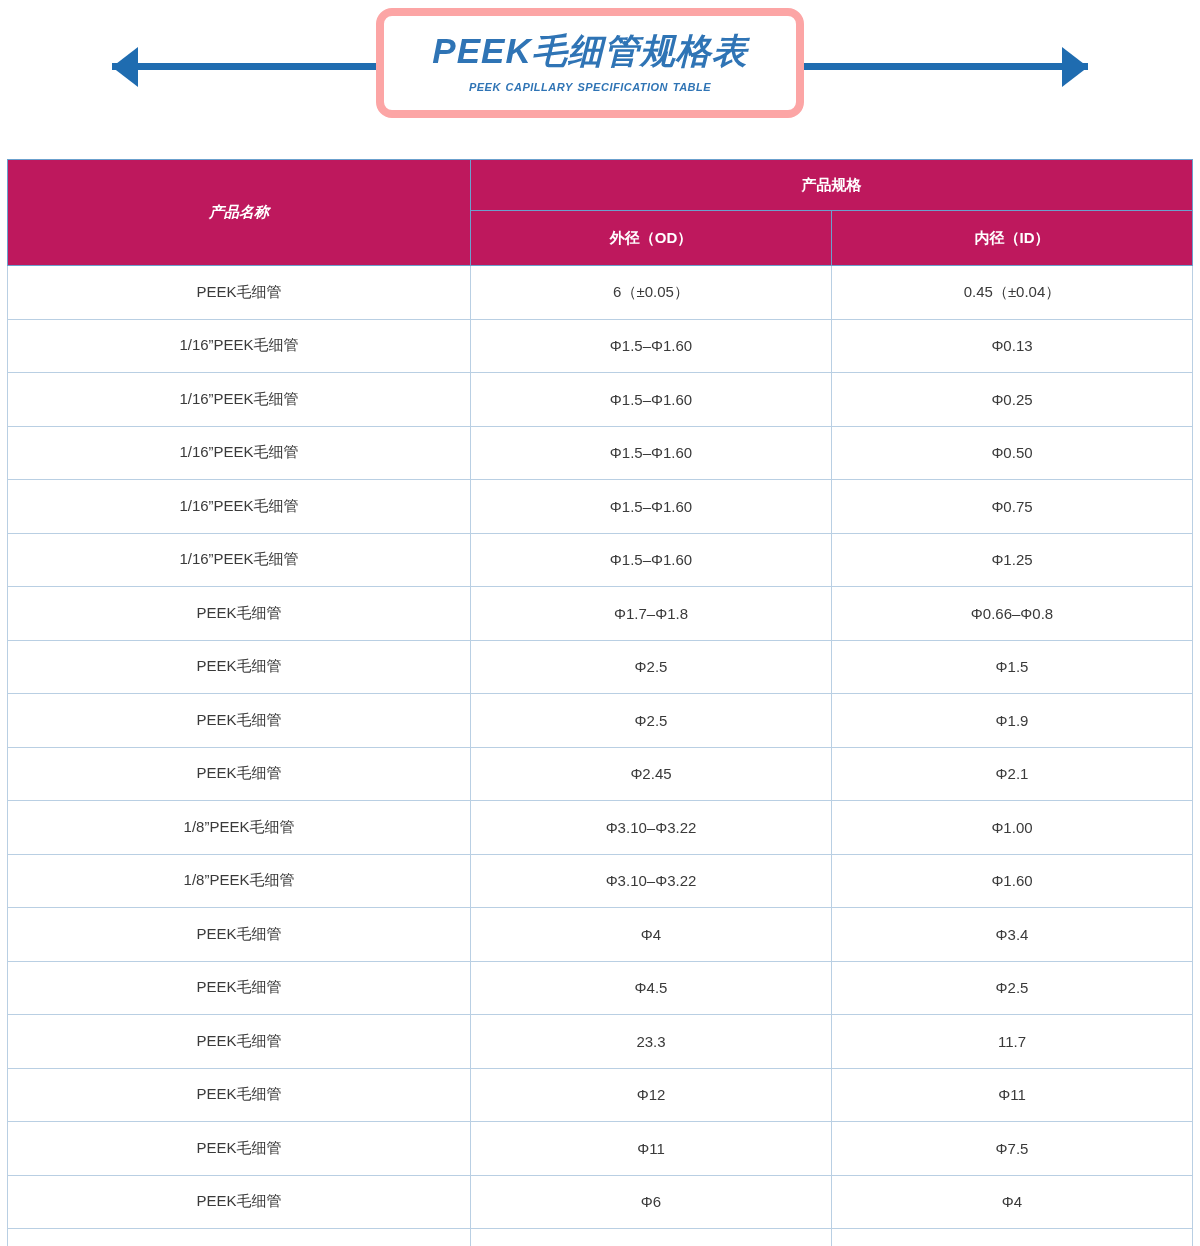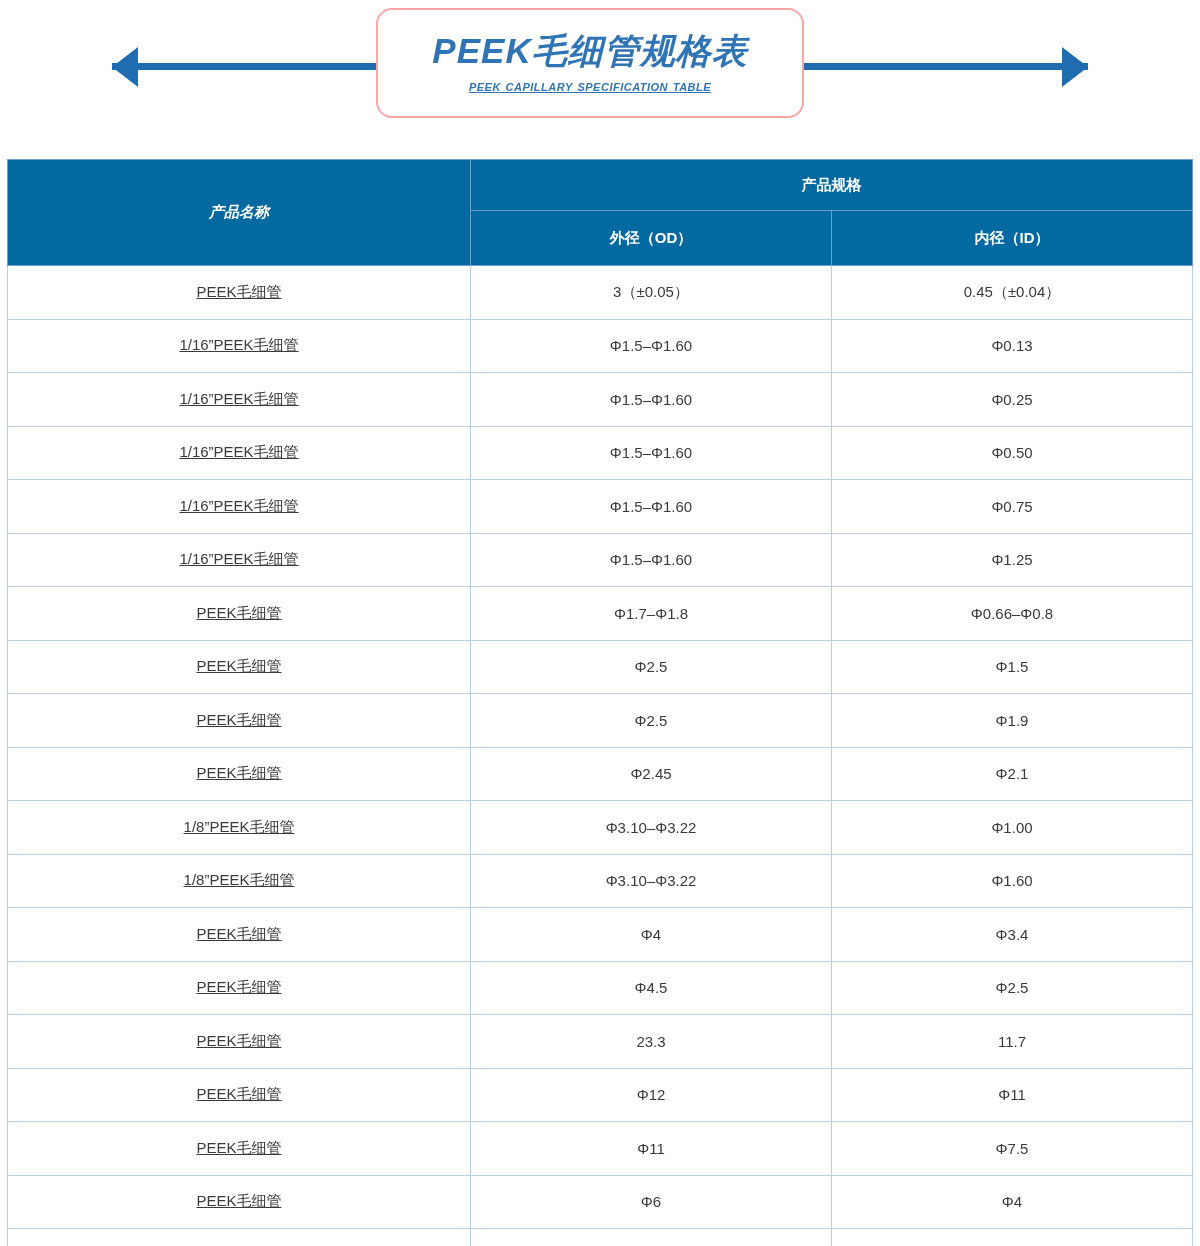--- a/index.html
+++ b/index.html
@@ -45,21 +45,21 @@
     left: 1062px;
     border-left: 26px solid #1f6cb0;
   }
   .title-box {
     position: absolute;
     left: 376px;
     top: 8px;
     width: 428px;
     height: 110px;
     background: #ffffff;
-    border: 2px solid #fca5a5;
+    border: 8px solid #fca5a5;
     border-radius: 16px;
     box-sizing: border-box;
     display: flex;
     flex-direction: column;
     align-items: center;
     justify-content: center;
   }
   .title-cn {
     font-size: 35px;
     font-style: italic;
@@ -70,56 +70,55 @@
     margin-bottom: 6px;
   }
   .title-en {
     font-size: 15px;
     font-style: italic;
     font-weight: bold;
     color: #2f74b5;
     letter-spacing: 0.5px;
     font-variant: small-caps;
     text-transform: lowercase;
-    text-decoration: underline;
   }
   .title-en::first-letter { font-size: 15px; }
 
   
   .table-wrap {
     margin: 29px 0 0 0;
     padding: 0 0 0 0;
   }
   table.spec {
     border-collapse: collapse;
     width: 1186px;
     margin-left: 7px;
     table-layout: fixed;
   }
   table.spec th, table.spec td {
     border: 1px solid #b9cfe3;
     text-align: center;
     font-size: 15px;
   }
   table.spec thead th {
-    background: #0369a1;
+    background: #be185d;
     color: #ffffff;
     font-weight: bold;
     border-color: #6ba0cd;
   }
   .th-name { height: 100px; width: 460px; font-style: italic; }
   .th-spec { height: 48px; }
   .th-od, .th-id { height: 52px; width: 363px; }
   table.spec tbody td {
     height: 50.5px;
     color: #3a3a3a;
     background: #ffffff;
     font-size: 15px;
   }
-  table.spec tbody td.name-cell { width: 460px; text-decoration: underline; }
+  table.spec tbody td.name-cell { width: 460px; }
 </style>
 </head>
 <body>
 
 <div class="banner">
   <div class="arrow-bar"></div>
   <div class="arrow-head left"></div>
   <div class="arrow-head right"></div>
   <div class="title-box">
     <div class="title-cn">PEEK毛细管规格表</div>
@@ -135,21 +134,21 @@
         <th class="th-spec" colspan="2">产品规格</th>
       </tr>
       <tr>
         <th class="th-od">外径（OD）</th>
         <th class="th-id">内径（ID）</th>
       </tr>
     </thead>
     <tbody id="spec-body">
         <tr>
           <td class="name-cell">PEEK毛细管</td>
-          <td>3（±0.05）</td>
+          <td>6（±0.05）</td>
           <td>0.45（±0.04）</td>
         </tr>
         <tr>
           <td class="name-cell">1/16”PEEK毛细管</td>
           <td>Φ1.5–Φ1.60</td>
           <td>Φ0.13</td>
         </tr>
         <tr>
           <td class="name-cell">1/16”PEEK毛细管</td>
           <td>Φ1.5–Φ1.60</td>

